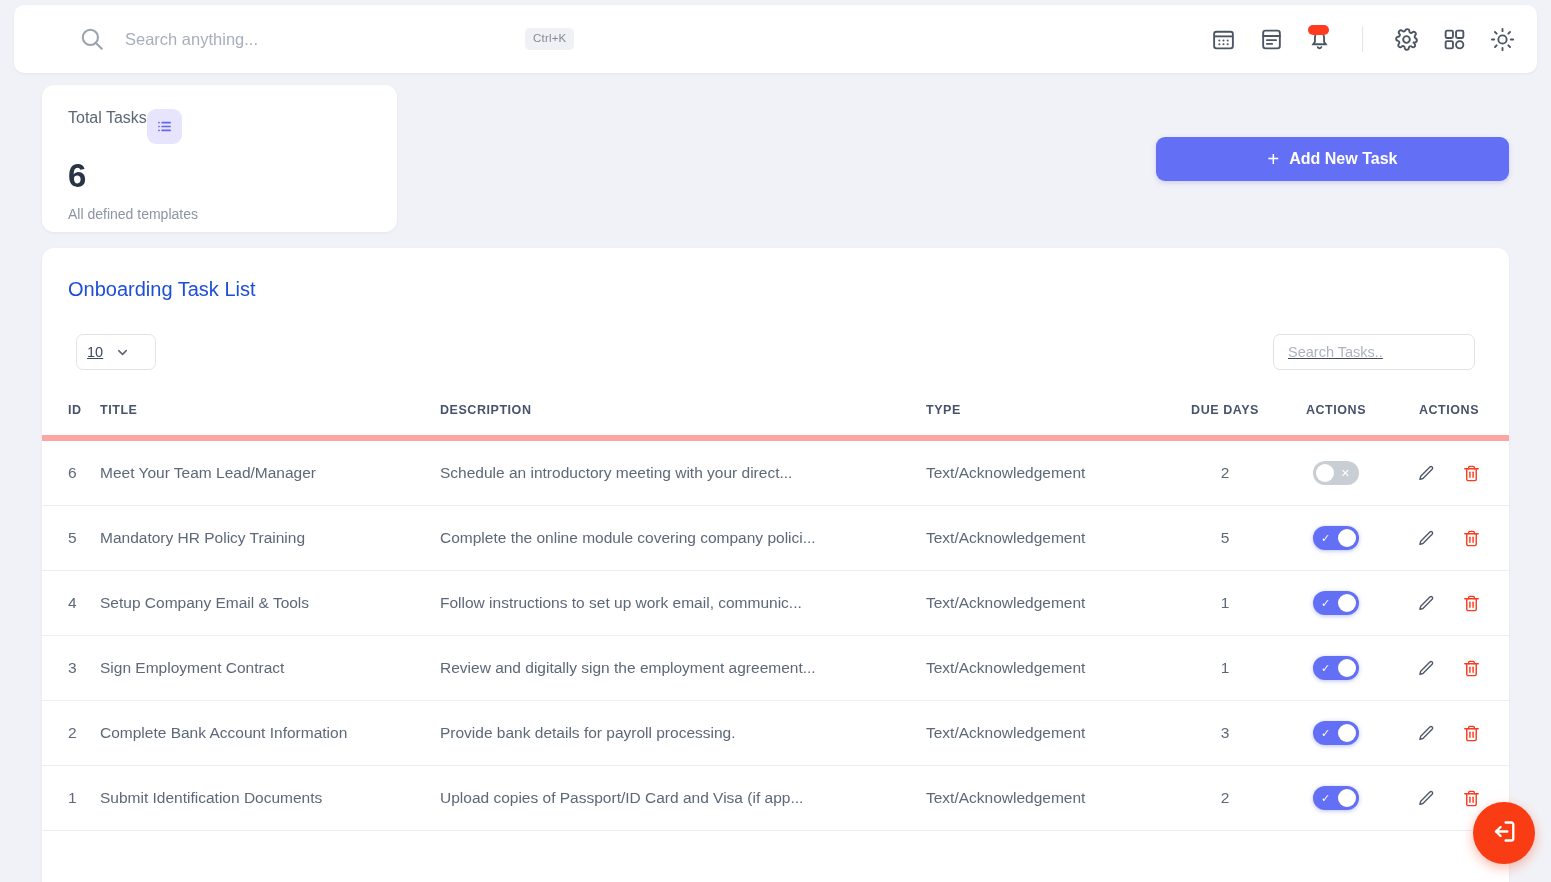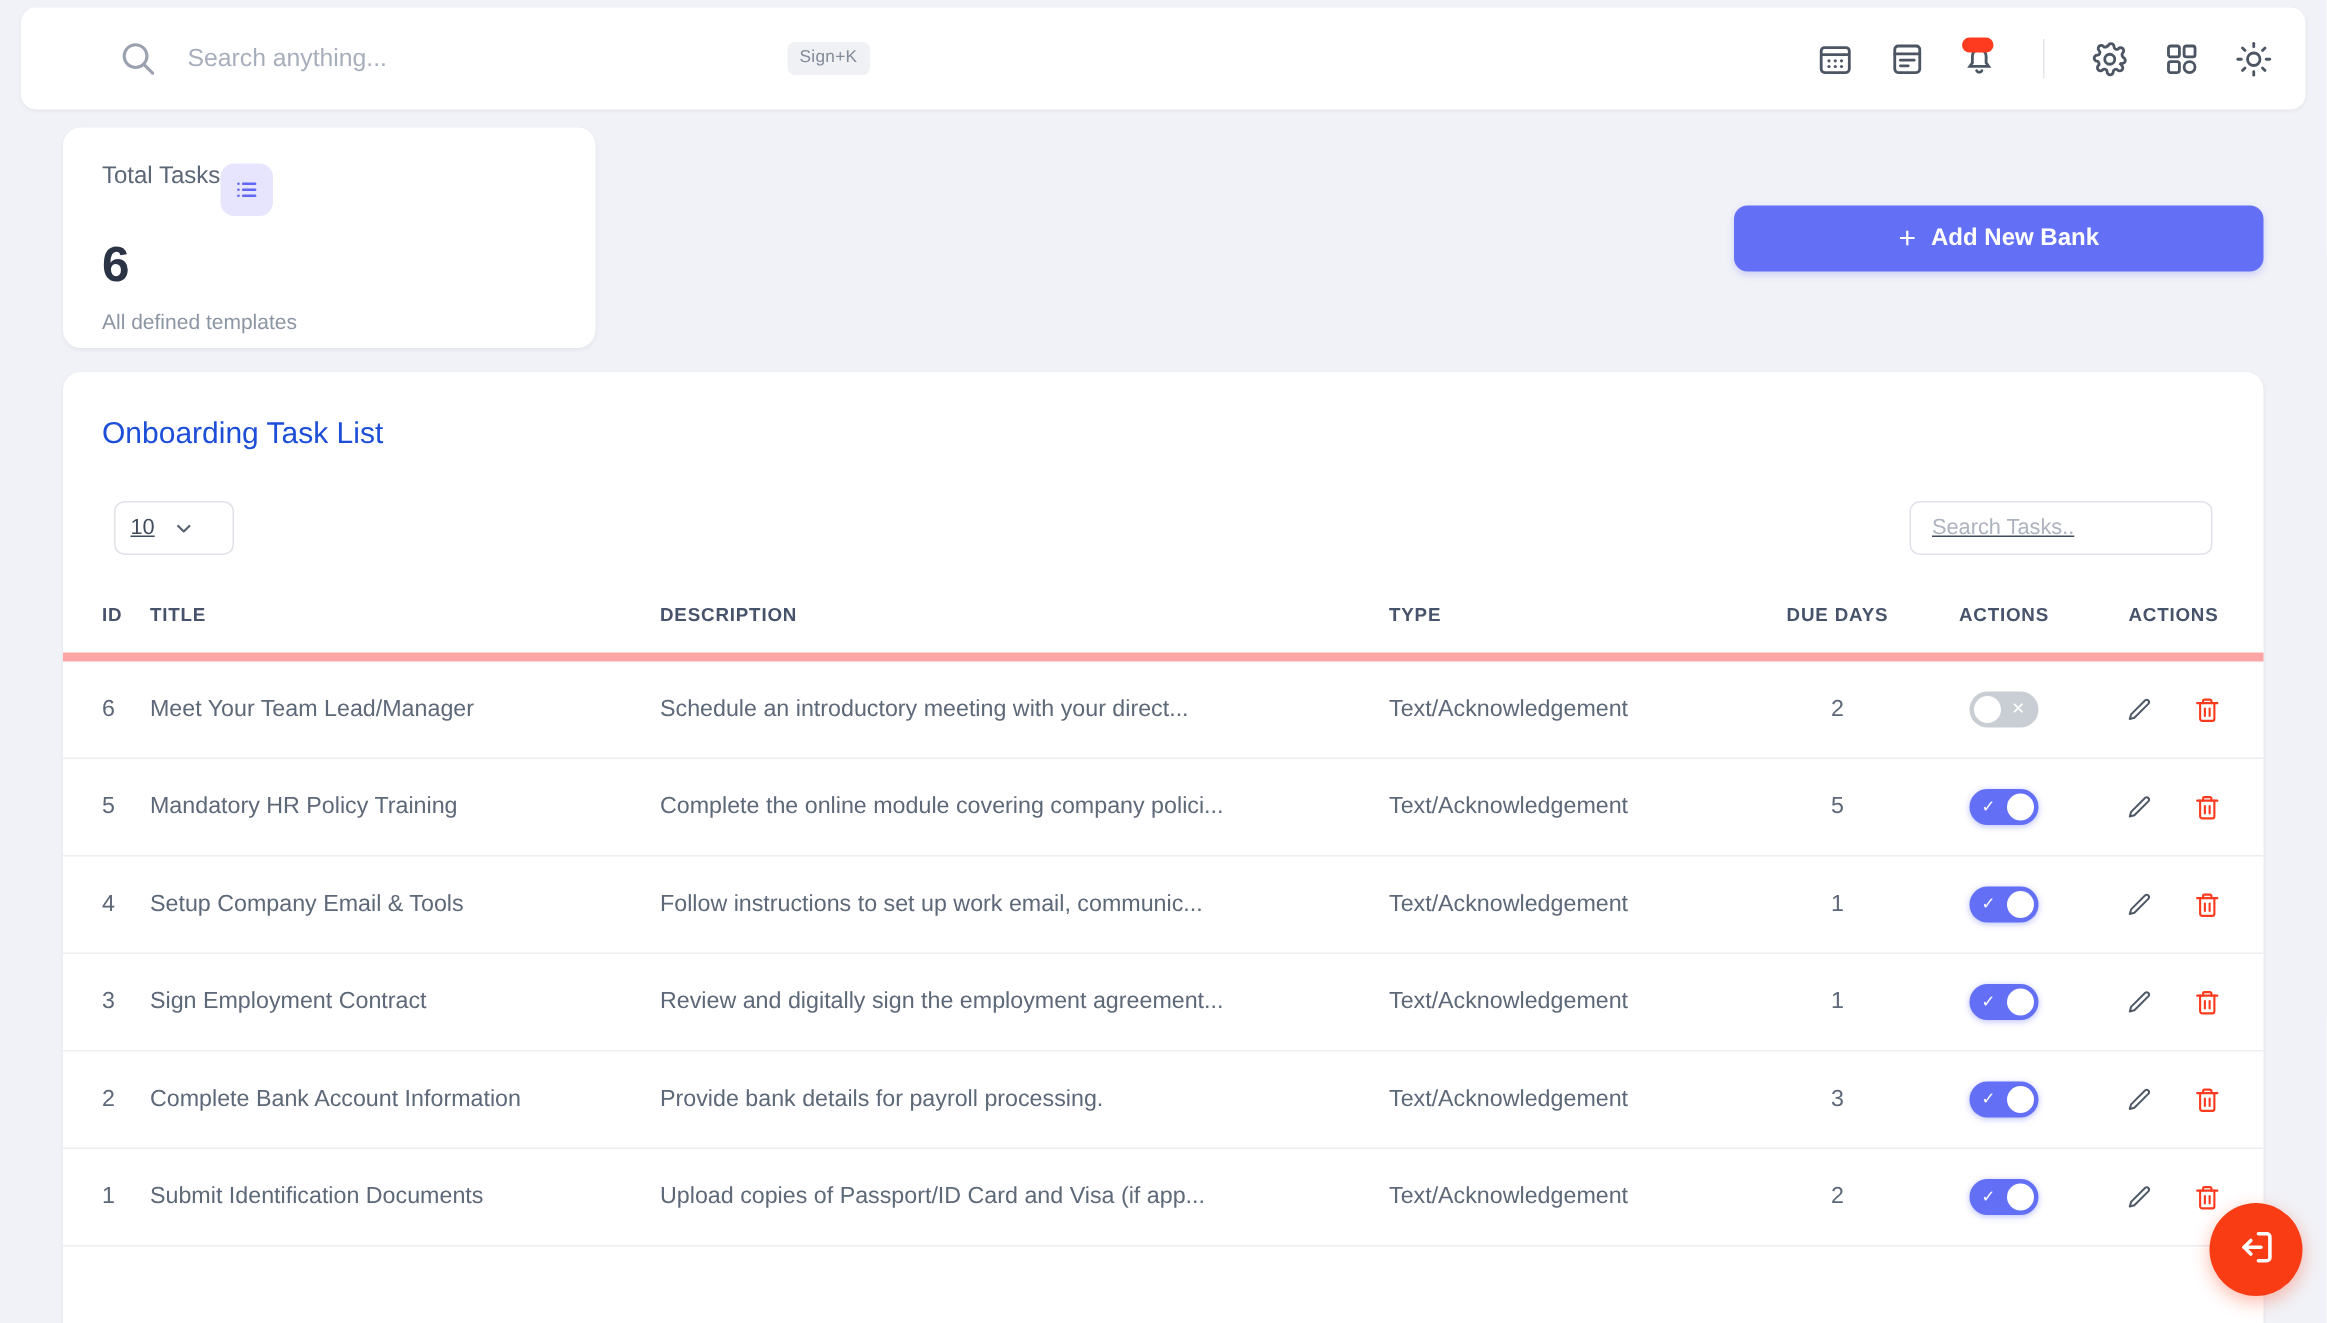--- a/index.html
+++ b/index.html
@@ -293,21 +293,21 @@
 
 <div class="topbar">
   <div class="search-wrap">
     <span class="search-icon">
       <svg viewBox="0 0 24 24" width="26" height="26" fill="none" stroke="currentColor" stroke-width="1.9" stroke-linecap="round">
         <circle cx="10.5" cy="10.5" r="7"></circle>
           <line x1="15.6" y1="15.6" x2="21" y2="21"></line>
       </svg>
     </span>
     <input class="search-input" type="text" placeholder="Search anything..." style="">
-    <span class="kbd">Sign+K</span>
+    <span class="kbd">Ctrl+K</span>
   </div>
 
   <div class="topbar-actions">
     <span class="tb-icon">
       <svg viewBox="0 0 24 24" width="25" height="25" fill="none" stroke="currentColor" stroke-width="1.8">
         <rect x="3" y="4.5" width="18" height="16" rx="2.2"></rect>
         <line x1="3" y1="9" x2="21" y2="9"></line>
         <circle cx="8" cy="13" r="1" fill="currentColor" stroke="none"></circle>
         <circle cx="12" cy="13" r="1" fill="currentColor" stroke="none"></circle>
         <circle cx="16" cy="13" r="1" fill="currentColor" stroke="none"></circle>
@@ -375,21 +375,21 @@
         <line x1="5" y1="17" x2="5.01" y2="17"></line>
       </svg>
     </span>
   </div>
   <div class="stat-value">6</div>
   <div class="stat-sub">All defined templates</div>
 </div>
 
 <button class="add-btn">
   <span class="plus">+</span>
-  <span>Add New Bank</span>
+  <span>Add New Task</span>
 </button>
 
 <div class="panel">
   <div class="panel-title">Onboarding Task List</div>
 
   <div class="toolbar">
     <div class="page-size">
       <span>10</span>
       <span class="chev">
         <svg viewBox="0 0 24 24" width="15" height="15" fill="none" stroke="currentColor" stroke-width="2.4" stroke-linecap="round" stroke-linejoin="round">

